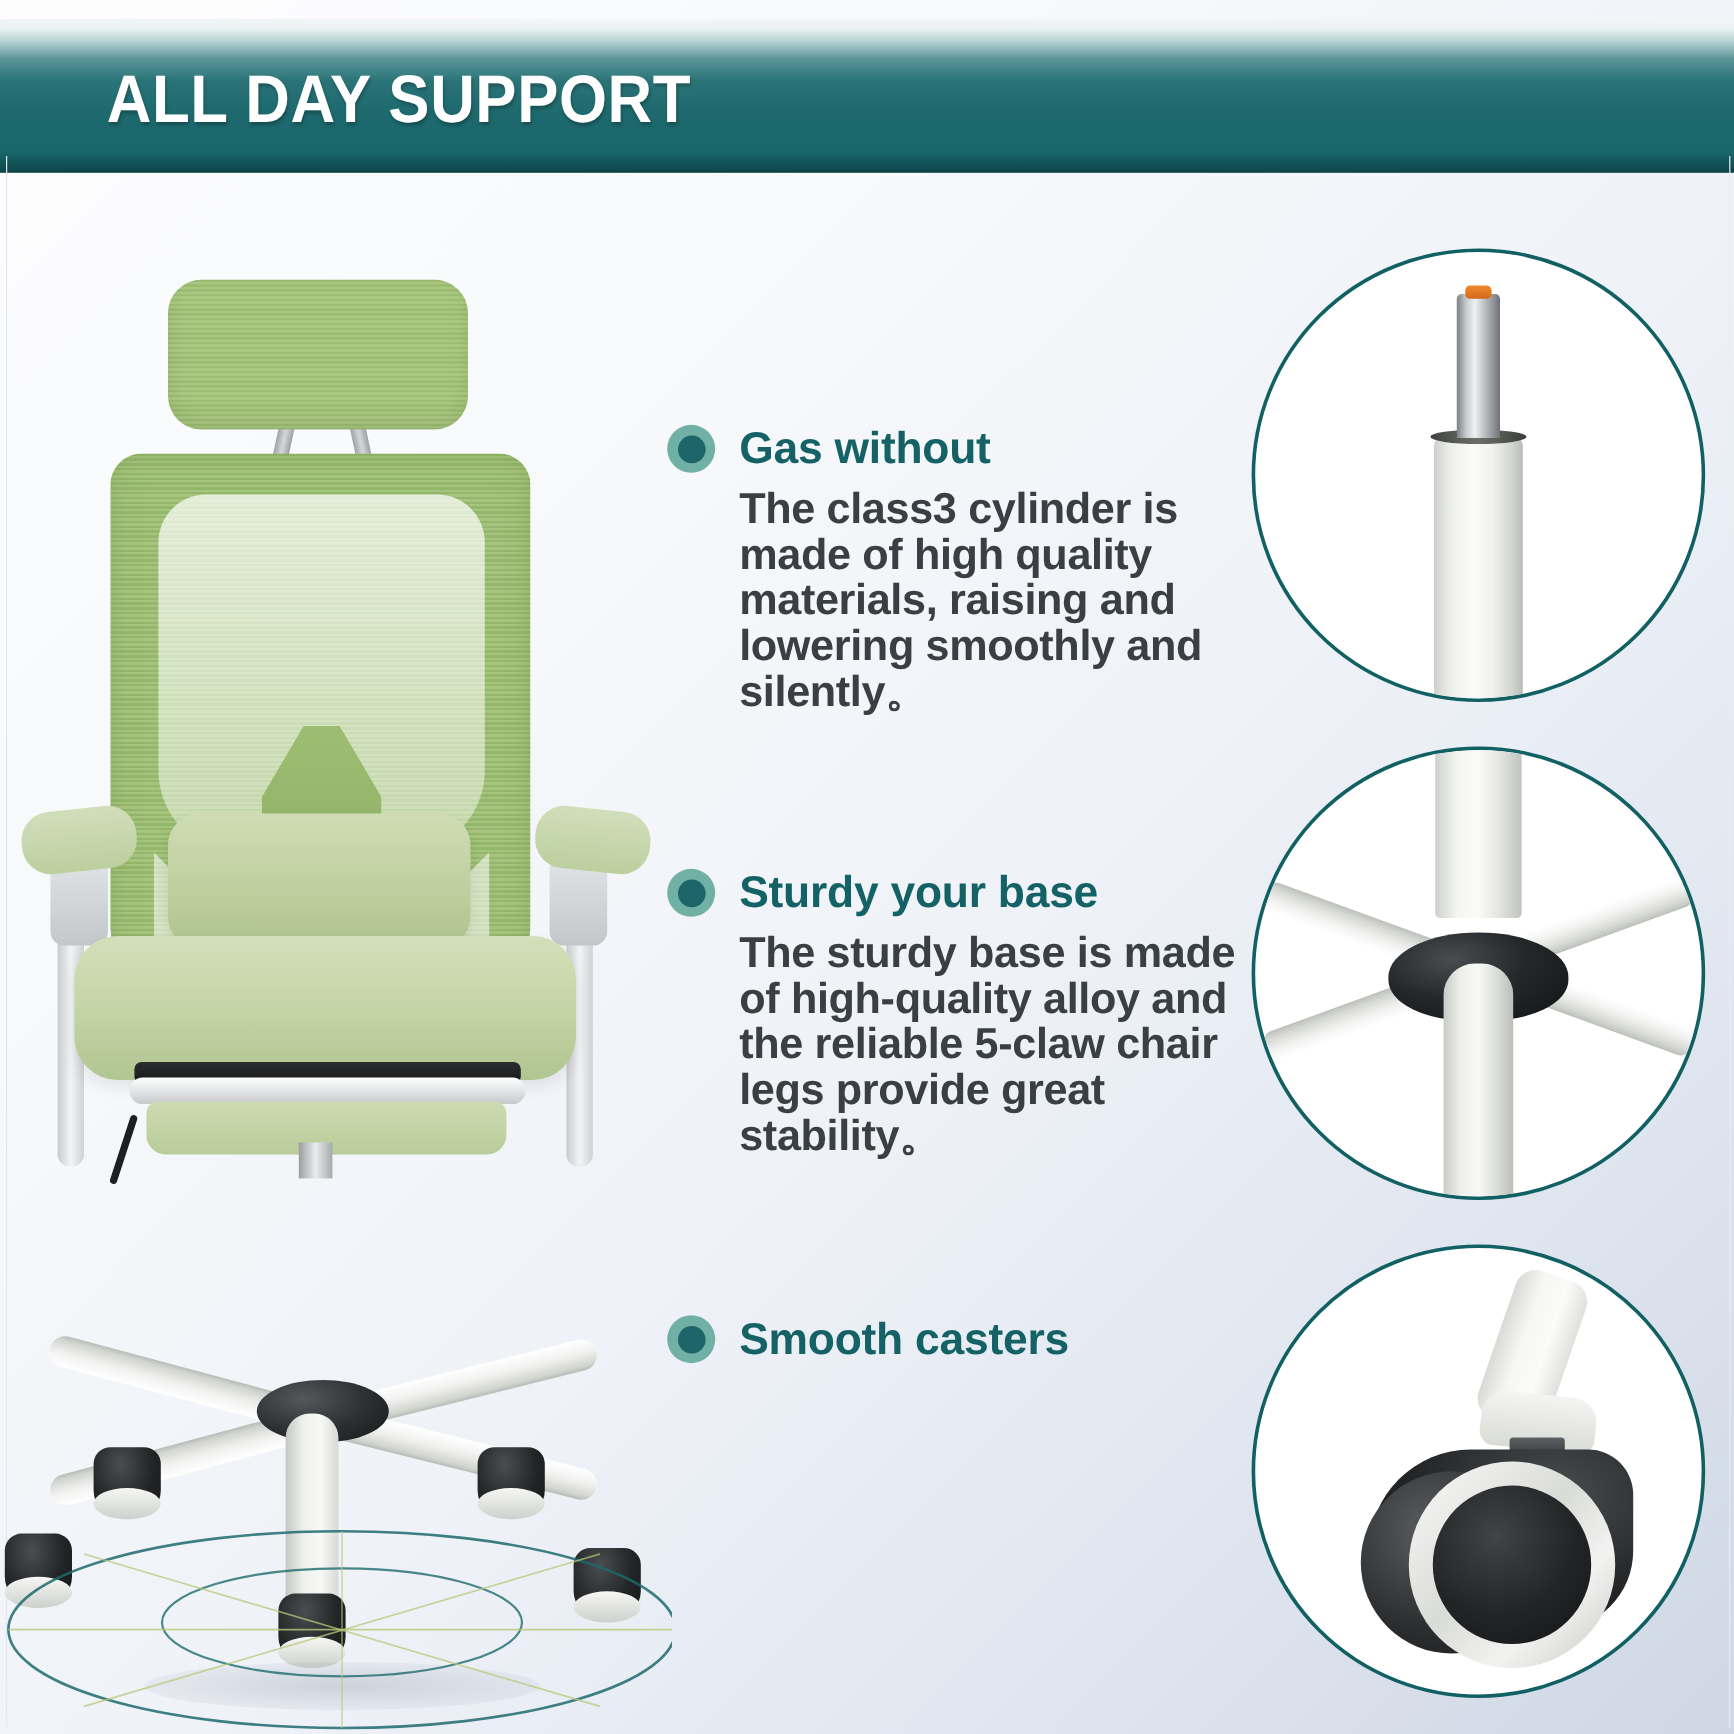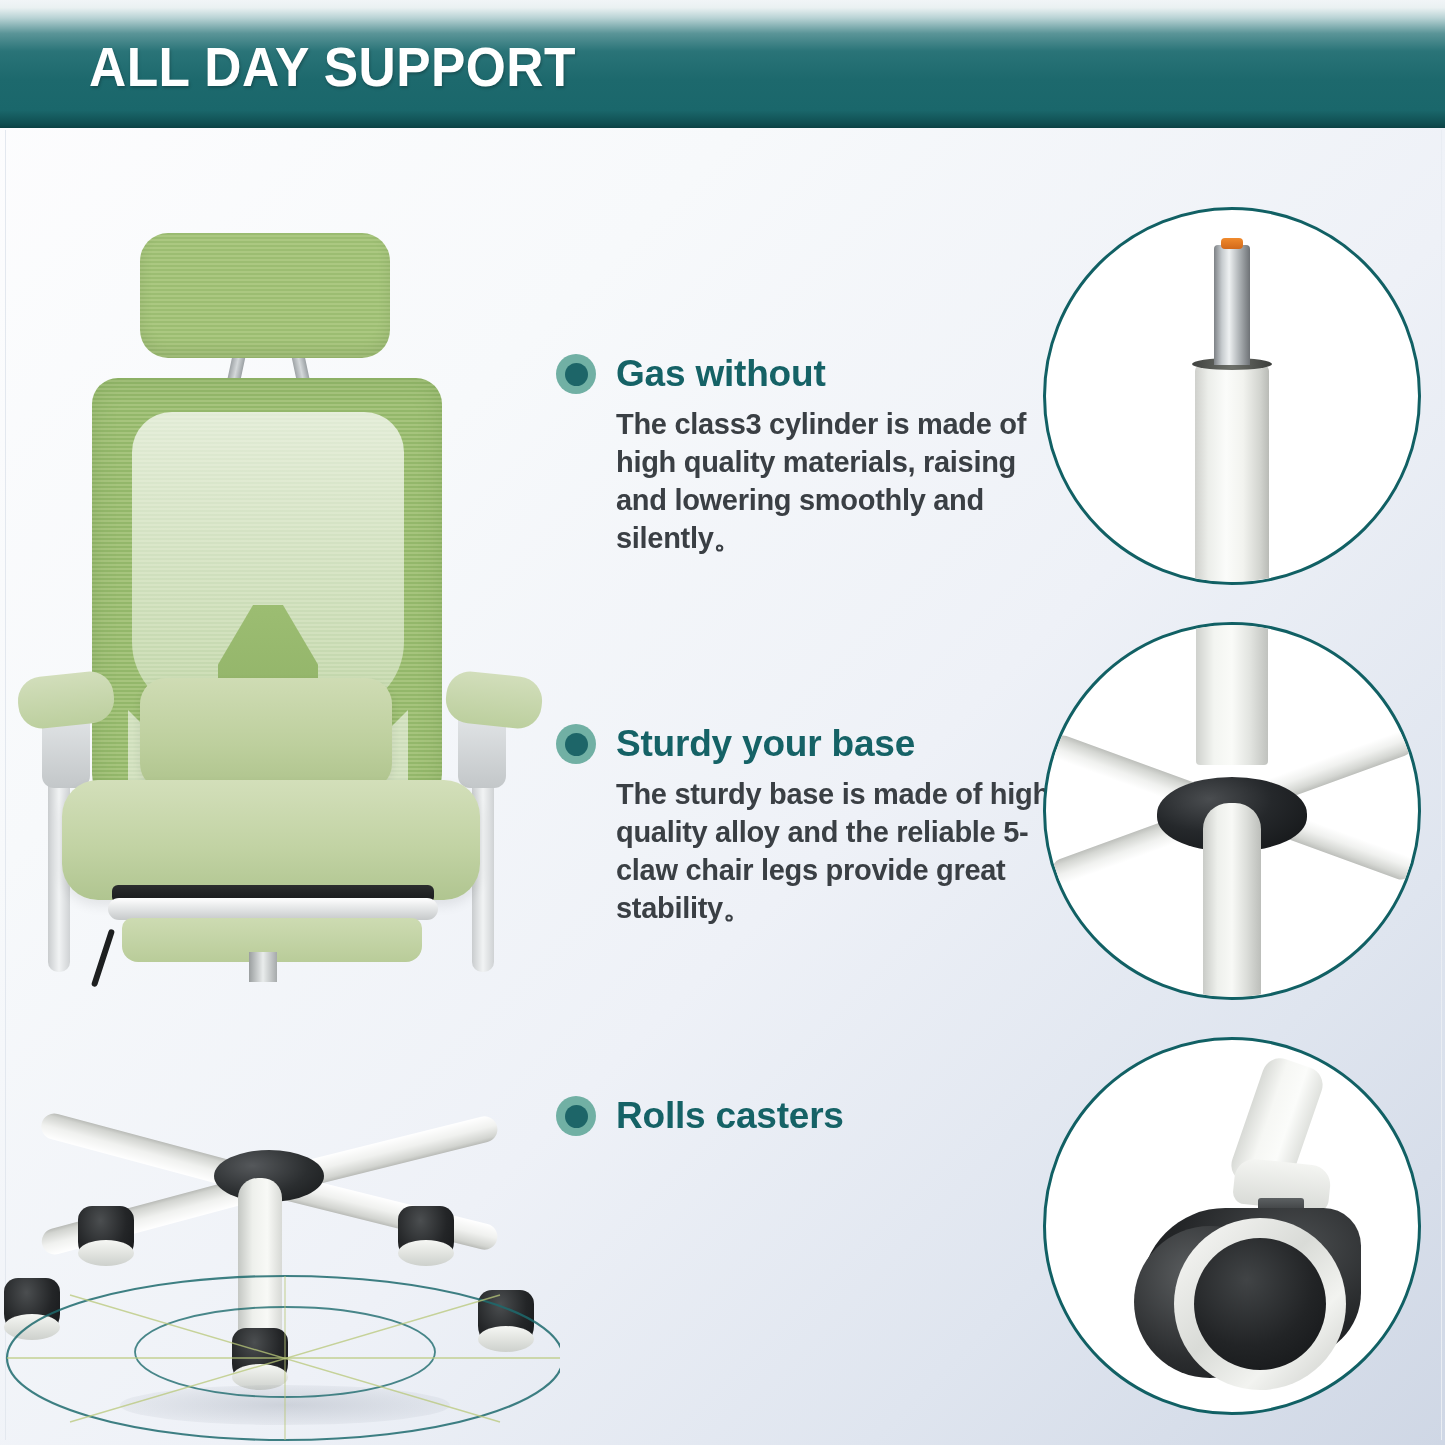--- a/index.html
+++ b/index.html
@@ -10,21 +10,21 @@
     overflow:hidden;
   }
   .page{
     position:relative;width:1445px;height:1445px;
     background:
       linear-gradient(135deg,#fdfdfe 0%,#f7f9fb 30%,#eef1f7 58%,#dfe5ef 80%,#cfd7e5 100%);
     overflow:hidden;
   }
   
   .banner{
-    position:absolute;left:0;top:0;width:1445px;height:128px;
+    position:absolute;left:0;top:16px;width:1445px;height:128px;
     background:linear-gradient(to bottom,
         #f1f5f7 0%, #eaf1f2 6%, #b9d3d5 14%, #5b9598 26%,
         #2a7478 40%, #1d696d 62%, #1a676b 86%, #0f4d50 97%, #0b4144 100%);
     box-sizing:border-box;
   }
   .banner-title{
     position:absolute;left:89px;top:34px;
     font-size:56px;font-weight:bold;
     letter-spacing:0.5px;
     color:#ffffff;
@@ -48,21 +48,21 @@
     display:flex;align-items:center;justify-content:center;
     flex:0 0 auto;
   }
   .bullet i{display:block;width:23px;height:23px;border-radius:50%;background:#1d6568;}
   .feat-title{
     margin-left:20px;font-size:37px;font-weight:bold;color:#156266;
     letter-spacing:-0.2px;white-space:nowrap;
   }
   .feat-body{
     margin-left:60px;margin-top:9px;
-    font-size:29px;line-height:38px;font-weight:bold;
+    font-size:36px;line-height:38px;font-weight:bold;
     color:#3a3f44;letter-spacing:-0.3px;
     width:450px;
   }
 
   
   .circle{
     position:absolute;border-radius:50%;
     background:#ffffff;border:3px solid #116064;
     overflow:hidden;
   }
@@ -352,21 +352,21 @@
       <div class="feat-title">Sturdy your base</div>
     </div>
     <div class="feat-body">The sturdy base is made of high-quality alloy and the reliable 5-claw chair legs provide great stability。</div>
   </div>
 
   <div class="feature" style="left:556px;top:1094px;">
     <div class="feat-head">
       <div class="bullet">
           <i></i>
         </div>
-      <div class="feat-title">Rolls casters</div>
+      <div class="feat-title">Smooth casters</div>
     </div>
   </div>
 
   <div class="circle" style="left:1043px;top:207px;width:372px;height:372px;">
     <div class="circ-clip">
       <div class="gc-tube"></div>
       <div class="gc-collar"></div>
       <div class="gc-rod"></div>
       <div class="gc-tip"></div>
     </div>

